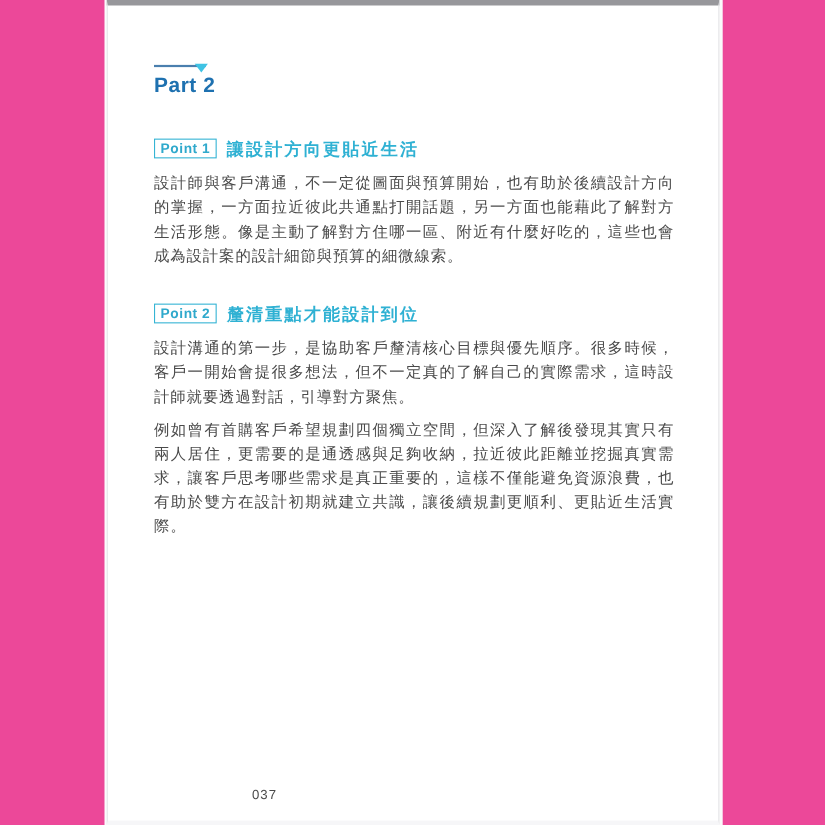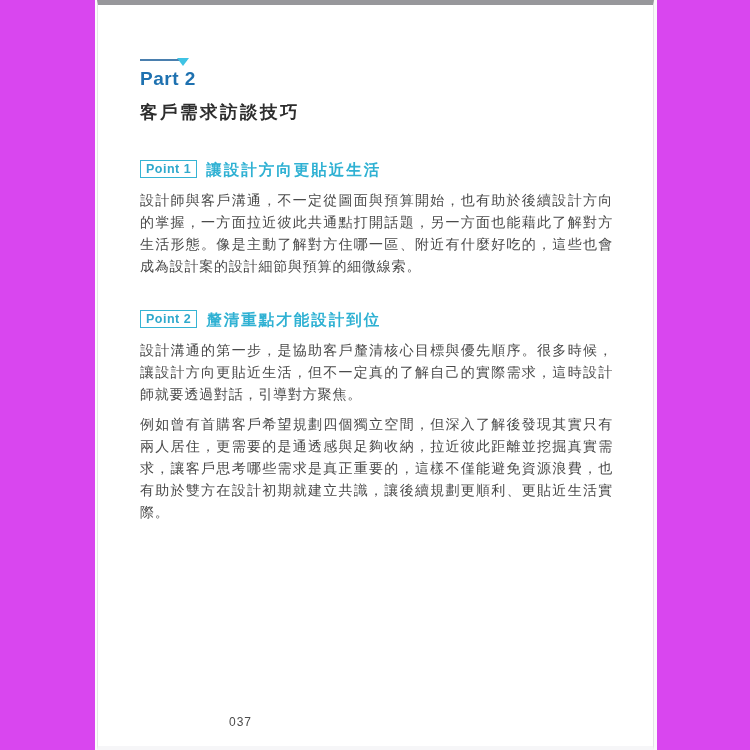--- a/index.html
+++ b/index.html
@@ -2,21 +2,21 @@
 <html><head>
 <meta charset="utf-8">
 <style>
   * { margin: 0; padding: 0; box-sizing: border-box; }
   html, body {
     width: 750px; height: 750px;
     background: #ffffff;
     font-family: "Liberation Sans", "DejaVu Sans", sans-serif;
     overflow: hidden;
   }
-  .stage { position: relative; width: 750px; height: 750px; background: #d946ef; }
+  .stage { position: relative; width: 750px; height: 750px; background: #ec4899; }
 
   
   .sheet {
     position: absolute; left: 97px; top: 0;
     width: 557px; height: 750px;
     background: #ffffff;
     border-top: 5px solid #97979b;
     border-left: 1px solid #e4e4e7;
     border-right: 1px solid #e4e4e7;
     border-bottom: 4px solid #f6f6f8;
@@ -89,37 +89,36 @@
 
 <div class="stage">
   <div class="sheet">
     <div class="content">
 
       <div class="part-rule">
         <span class="tri"></span>
       </div>
       <div class="part-label">Part 2</div>
 
-      <div class="doc-title">客戶需求訪談技巧</div>
 
 
       <div class="section">
         <div class="point-row">
           <span class="point-badge">Point 1</span>
           <span class="point-heading">讓設計方向更貼近生活</span>
         </div>
         <div class="body-par">設計師與客戶溝通，不一定從圖面與預算開始，也有助於後續設計方向的掌握，一方面拉近彼此共通點打開話題，另一方面也能藉此了解對方生活形態。像是主動了解對方住哪一區、附近有什麼好吃的，這些也會成為設計案的設計細節與預算的細微線索。</div>
       </div>
 
       <div class="section">
         <div class="point-row">
           <span class="point-badge">Point 2</span>
           <span class="point-heading">釐清重點才能設計到位</span>
         </div>
-        <div class="body-par">設計溝通的第一步，是協助客戶釐清核心目標與優先順序。很多時候，讓設計方向更貼近生活，但不一定真的了解自己的實際需求，這時設計師就要透過對話，引導對方聚焦。</div>
+        <div class="body-par">設計溝通的第一步，是協助客戶釐清核心目標與優先順序。很多時候，客戶一開始會提很多想法，但不一定真的了解自己的實際需求，這時設計師就要透過對話，引導對方聚焦。</div>
         <div class="body-par">例如曾有首購客戶希望規劃四個獨立空間，但深入了解後發現其實只有兩人居住，更需要的是通透感與足夠收納，拉近彼此距離並挖掘真實需求，讓客戶思考哪些需求是真正重要的，這樣不僅能避免資源浪費，也有助於雙方在設計初期就建立共識，讓後續規劃更順利、更貼近生活實際。</div>
       </div>
 
     </div>
 
     <div class="page-number">037</div>
   </div>
 </div>
 
 </body></html>

